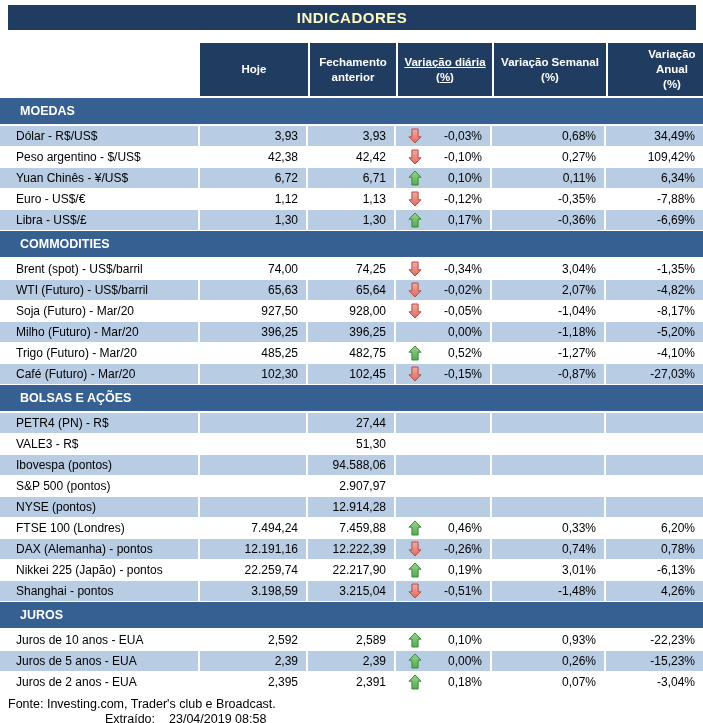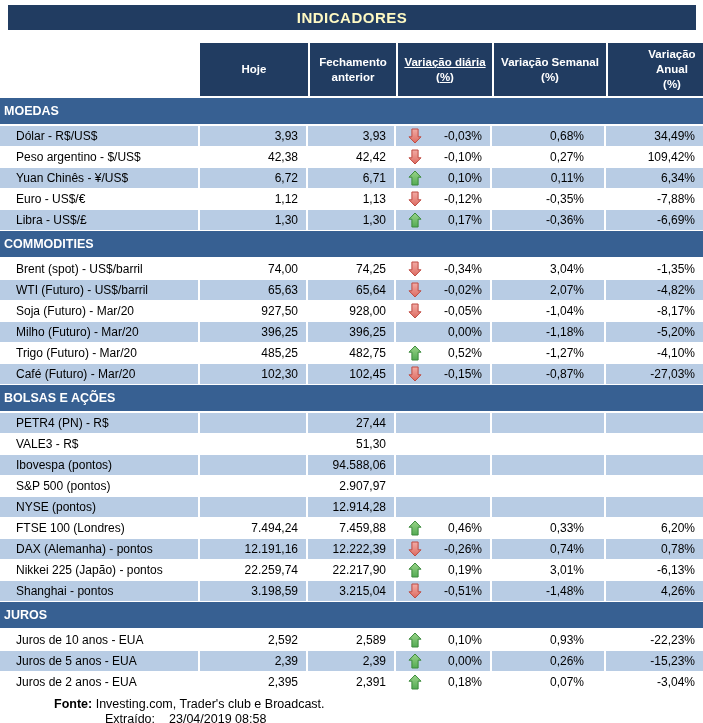--- a/index.html
+++ b/index.html
@@ -30,40 +30,40 @@
   .hcell.c1 { flex:0 0 108px; border-left:none; }
   .hcell.c2 { flex:0 0 88px; }
   .hcell.c3 { flex:0 0 96px;text-decoration:underline; }
   .hcell.c4 { flex:0 0 114px; }
   .hcell.c5 { flex:0 0 97px;padding-left:38px; }
 
   
   .section-bar {
     height:26px; margin-bottom:2px; background:var(--steel);
     color:#fff; font-weight:bold; font-size:12.5px;
-    display:flex; align-items:center; padding-left:4px;
+    display:flex; align-items:center; padding-left:20px;
   }
   .row { display:flex; height:21px; border-bottom:1px solid #fff; font-size:12px; }
   .row.shaded .cell { background:var(--rowblue); }
   .cell {
     display:flex; align-items:center; border-right:2px solid #fff;
     background:transparent; overflow:hidden; white-space:nowrap;
   }
   .cell.label  { flex:0 0 200px; padding-left:16px; }
   .cell.hoje   { flex:0 0 108px; justify-content:flex-end; padding-right:8px; }
   .cell.anter  { flex:0 0 88px;  justify-content:flex-end; padding-right:8px; }
   .cell.vard   { flex:0 0 96px;  justify-content:space-between; padding:0 8px 0 12px; }
-  .cell.vsem   { flex:0 0 114px; justify-content:flex-end; padding-right:20px; }
+  .cell.vsem   { flex:0 0 114px; justify-content:flex-end; padding-right:8px; }
   .cell.vanu   { flex:0 0 97px;  justify-content:flex-end; padding-right:8px; border-right:none; }
   .arrow-box { width:16px; height:17px; display:inline-flex; align-items:center; }
   .arrow-box svg { display:block; }
 
   
   .footer { padding-top:4px; padding-left:8px; font-size:12.5px; }
-  .footer .bold { font-weight:bold;margin-left:46px; }
+  .footer .bold { font-weight:normal; }
   .extraido-line { margin-top:1px; padding-left:97px; }
   .ext-val { margin-left:14px; }
 </style>
 </head>
 <body>
 
 <div id="app">
   <div class="title-bar">INDICADORES</div>
 
   <div class="header-row">

